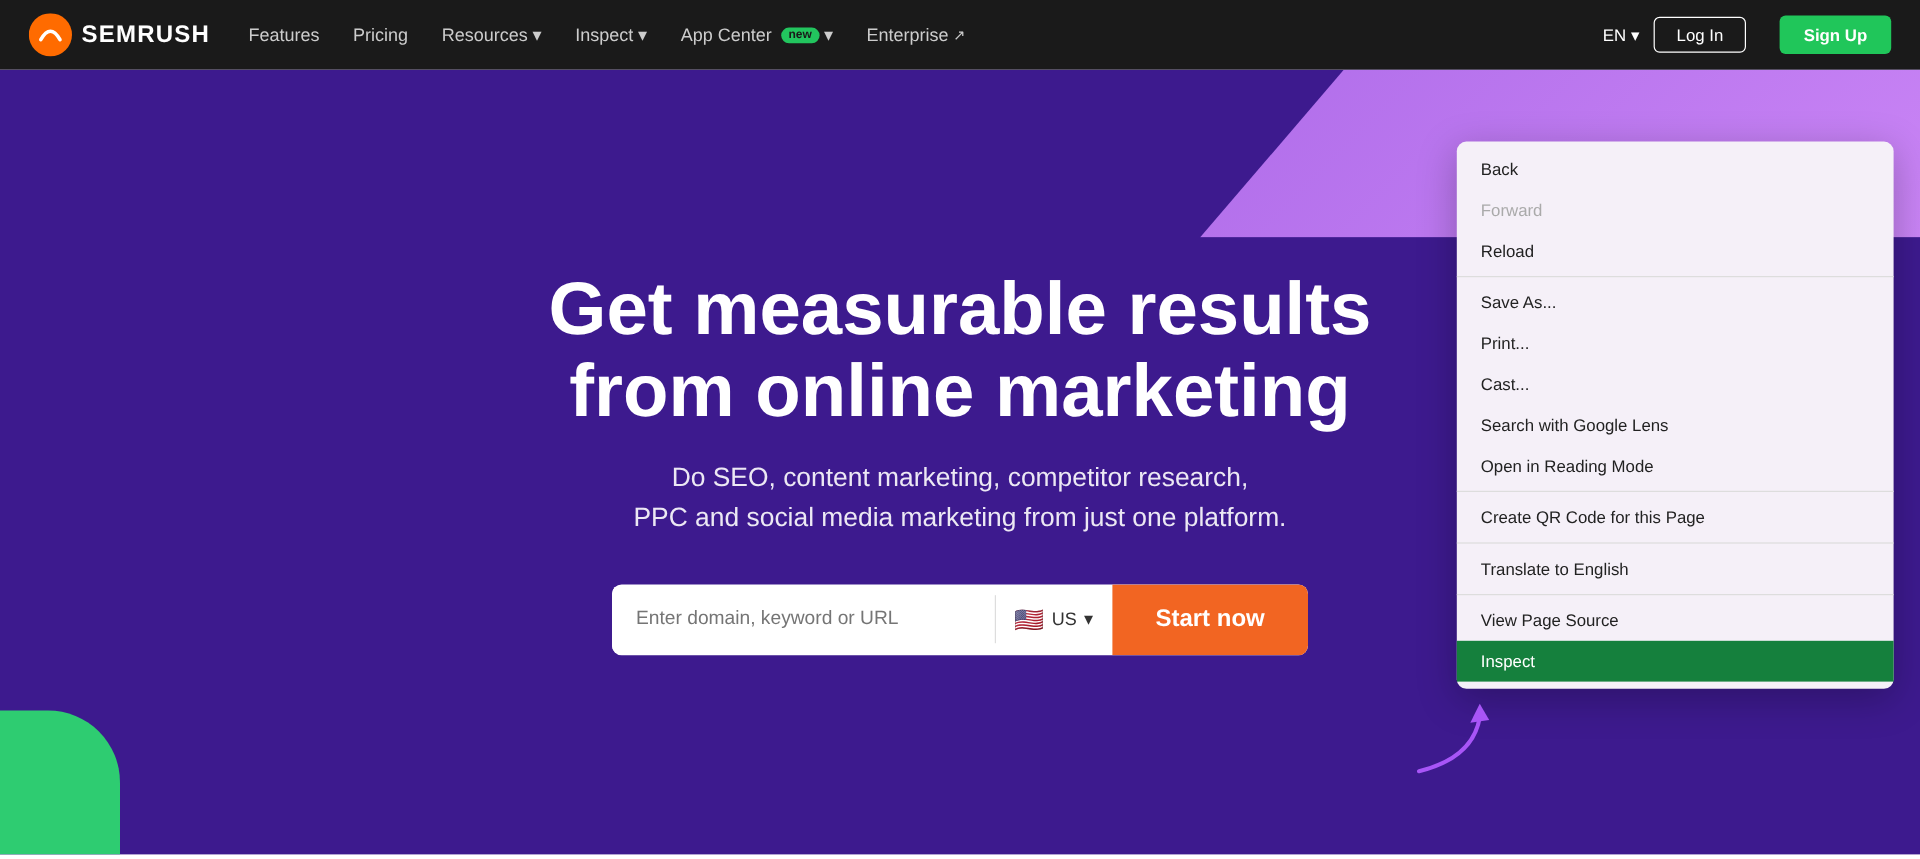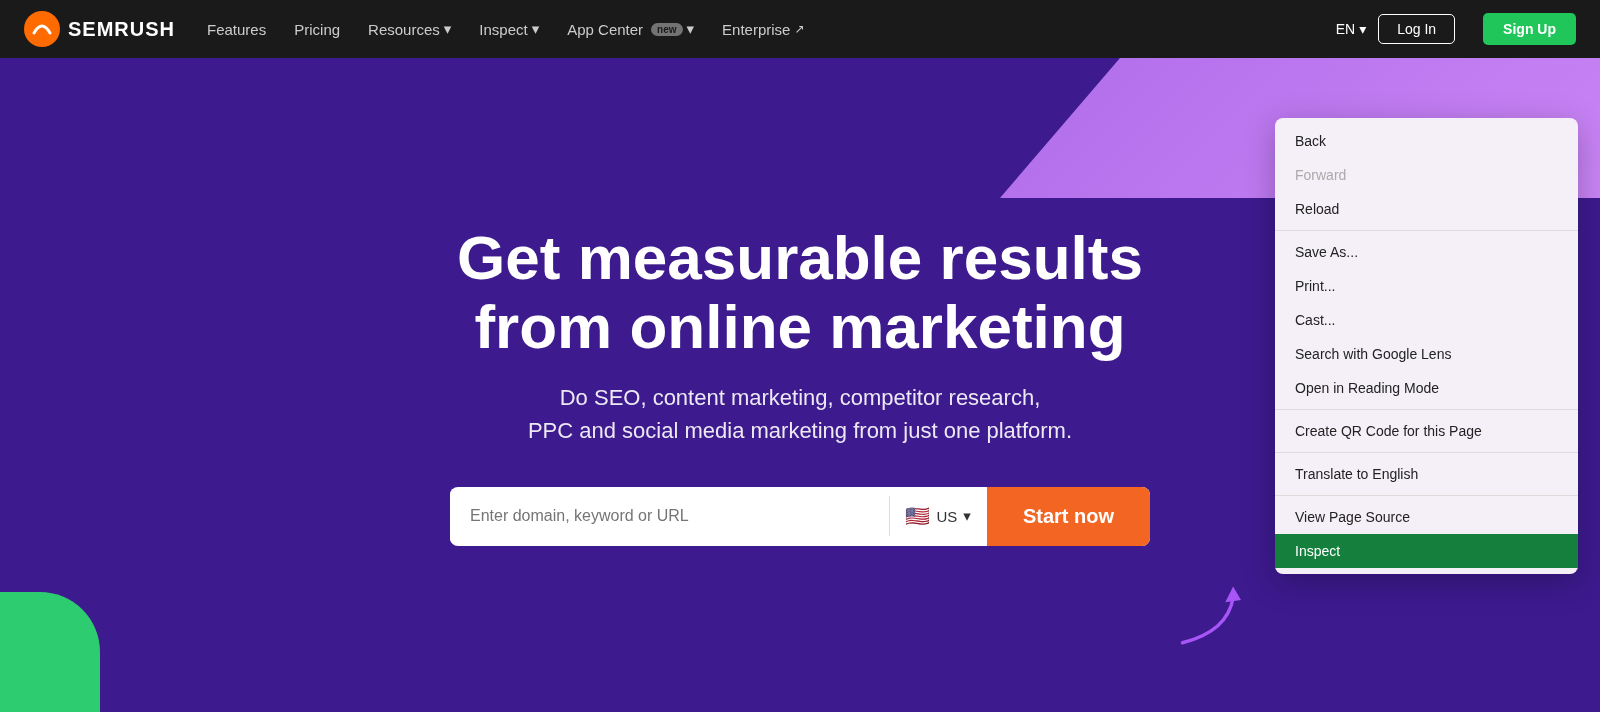--- a/index.html
+++ b/index.html
@@ -38,21 +38,21 @@
     .nav-link {
       color: #ccc;
       font-size: 15px;
       display: flex;
       align-items: center;
       gap: 4px;
       cursor: pointer;
       white-space: nowrap;
     }
     .app-center-badge {
-      background: #737373;
+      background: #22c55e;
       color: #1a1a1a;
       font-size: 10px;
       font-weight: 700;
       padding: 1px 6px;
       border-radius: 10px;
       margin-left: 4px;
     }
     .nav-right {
       display: flex;
       align-items: center;
@@ -137,21 +137,21 @@
       line-height: 1.5;
       margin-bottom: 40px;
     }
     .search-row {
       display: flex;
       gap: 0;
       align-items: center;
       background: white;
       border-radius: 8px;
       overflow: hidden;
-      width: 700px;
+      width: 580px;
       margin: 0 auto;
     }
     .search-input {
       flex: 1;
       border: none;
       outline: none;
       padding: 18px 20px;
       font-size: 16px;
       color: #aaa;
     }
@@ -180,21 +180,21 @@
       font-weight: 700;
       cursor: pointer;
       white-space: nowrap;
     }
 
     
     .context-menu {
       position: absolute;
       top: 118px;
       right: 22px;
-      width: 303px;
+      width: 364px;
       background: #f5f0f8;
       border-radius: 8px;
       box-shadow: 0 8px 32px rgba(0,0,0,0.25);
       z-index: 100;
       padding: 6px 0;
       font-size: 14px;
     }
     .context-item {
       padding: 9px 20px;
       color: #222;

